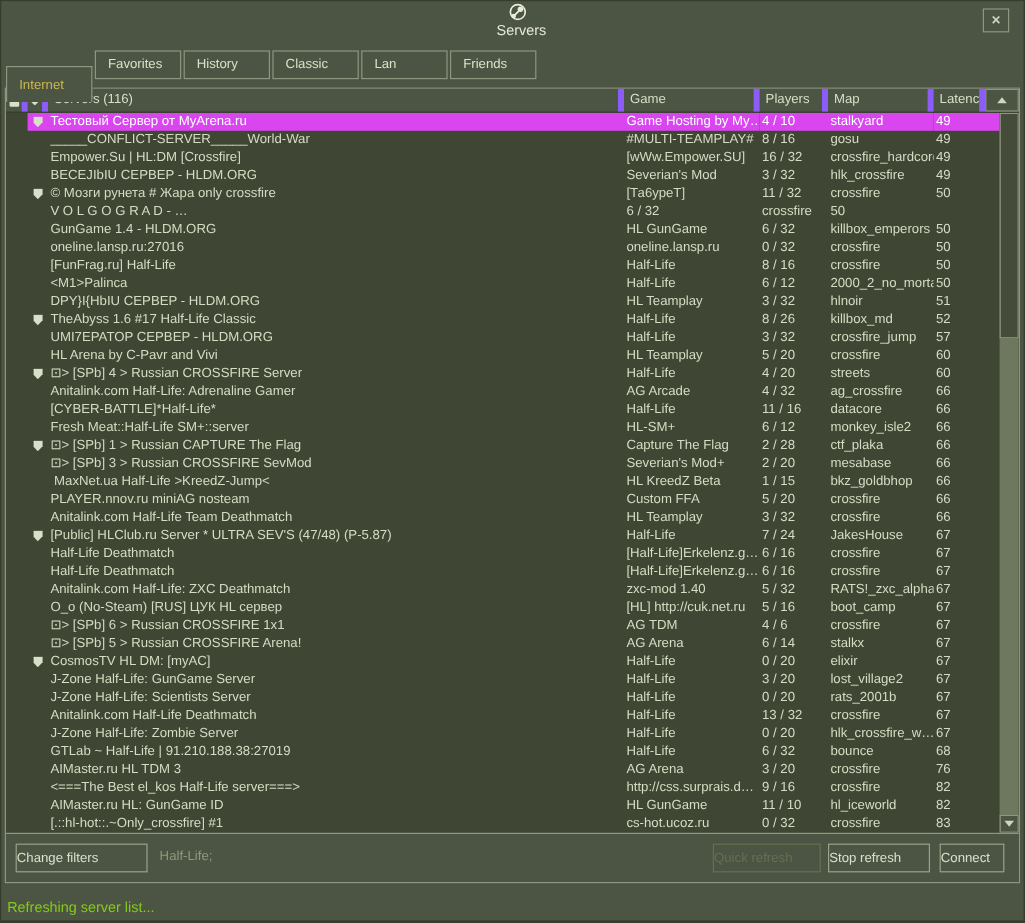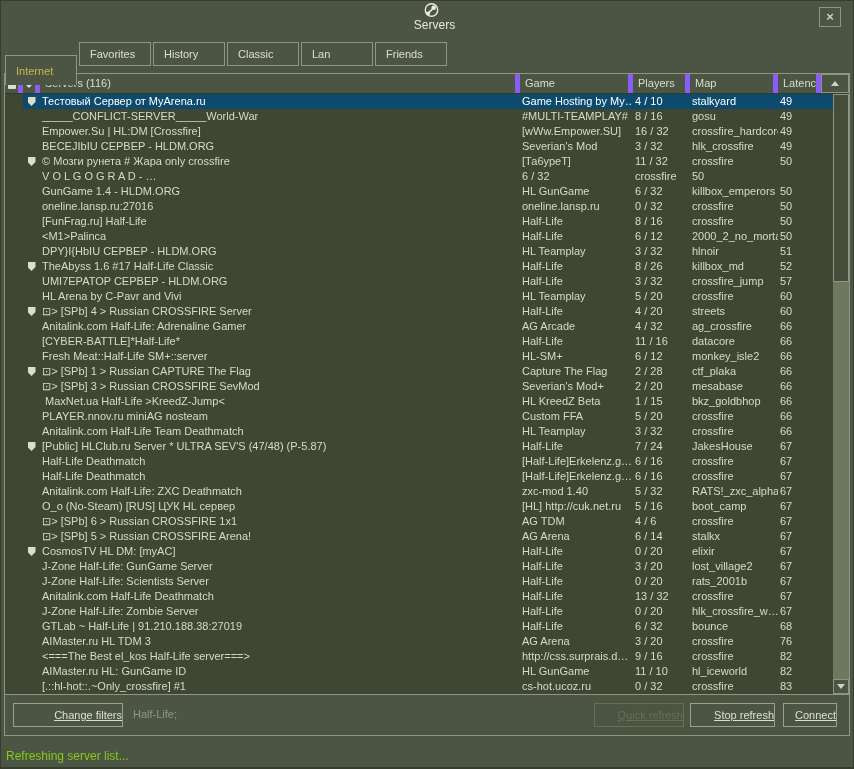--- a/index.html
+++ b/index.html
@@ -59,21 +59,21 @@
 
   .list { position:relative; height:600px; background:#3f4734; overflow:hidden; }
   .rows { margin-right:16px; }
   .row {
     display:grid;
     grid-template-columns:18px 17px 1fr 113px 57px 88px 55px;
     height:15px; line-height:15px; color:#d6dcc3; cursor:default;
   }
   .cell { overflow:hidden; white-space:pre; padding:0 3px 0 2px; }
   .c-shield { display:flex; align-items:center; justify-content:center; padding:0; }
-  .row.selected .cell { background:#0c4a6e; color:#ffffff; }
+  .row.selected .cell { background:#d946ef; color:#ffffff; }
   .row.selected .c-lock { background:transparent; }
 
   
   .shield-icon {
     width:8px; height:9px; background:#d9dfc8;
     clip-path:polygon(0 0,100% 0,100% 55%,50% 100%,0 55%);
   }
   .lock-icon { width:8px; height:6px; background:#d9dfc8; border-radius:1px; position:relative; margin-top:4px; }
   .lock-icon::before {
     content:""; position:absolute; left:1px; top:-4px; width:4px; height:4px;
@@ -88,22 +88,22 @@
   .scroll-down-btn {
     position:absolute; bottom:0; left:0; width:16px; height:15px;
     background:#4c5443; border:1px solid #8d967f;
     display:flex; align-items:center; justify-content:center;
   }
 
   
   .filterbar { position:relative; height:41px; border-top:1px solid #8d967f; background:#4c5443; }
   .btn {
     background:#4c5443; border:1px solid #99a289; color:#dbe0ca;
-    font-size:11px; text-align:right; line-height:22px; height:24px; cursor:default;
-    white-space:nowrap; overflow:hidden;text-decoration:underline;
+    font-size:11px; text-align:left; line-height:22px; height:24px; cursor:default;
+    white-space:nowrap; overflow:hidden;
   }
   .change-filters { position:absolute; left:8px; top:8px; width:110px; }
   .filter-label { position:absolute; left:128px; top:13px; color:#8d987c; }
   .quick-refresh { position:absolute; right:165px; top:8px; width:90px; border-color:#667050; color:#667050; }
   .stop-refresh { position:absolute; right:74px; top:8px; width:85px; }
   .connect-btn { position:absolute; right:12px; top:8px; width:54px; }
 
   
   .statusbar { position:absolute; left:6px; top:749px; color:#84cc16; font-size:12px; }
   .bottom-edge { position:absolute; left:0; right:0; bottom:0; height:2px; background:#363d2c; }

